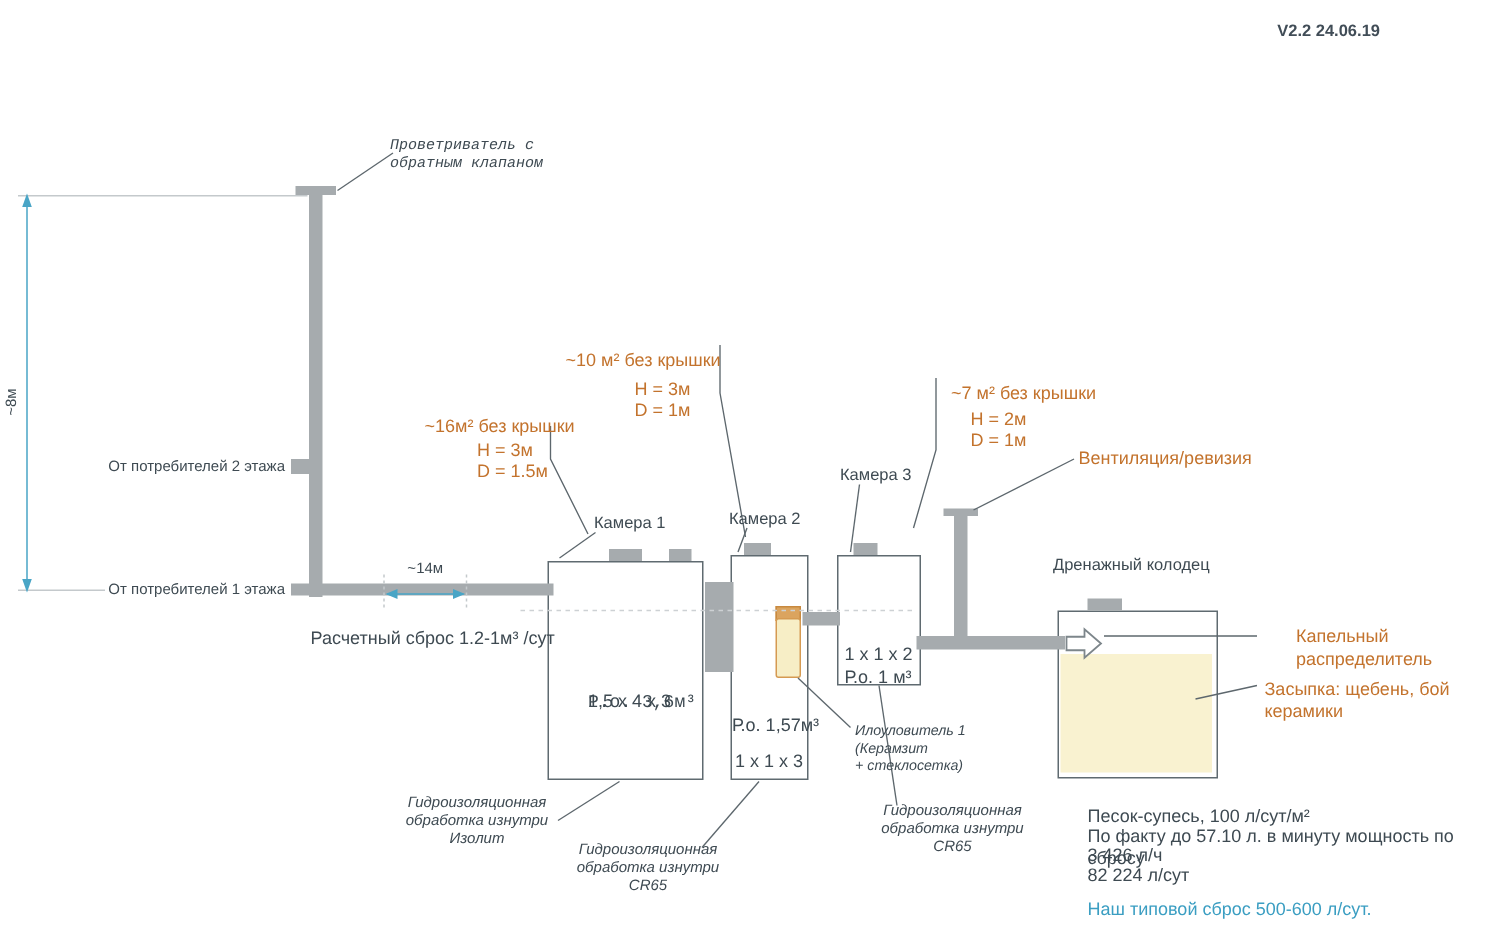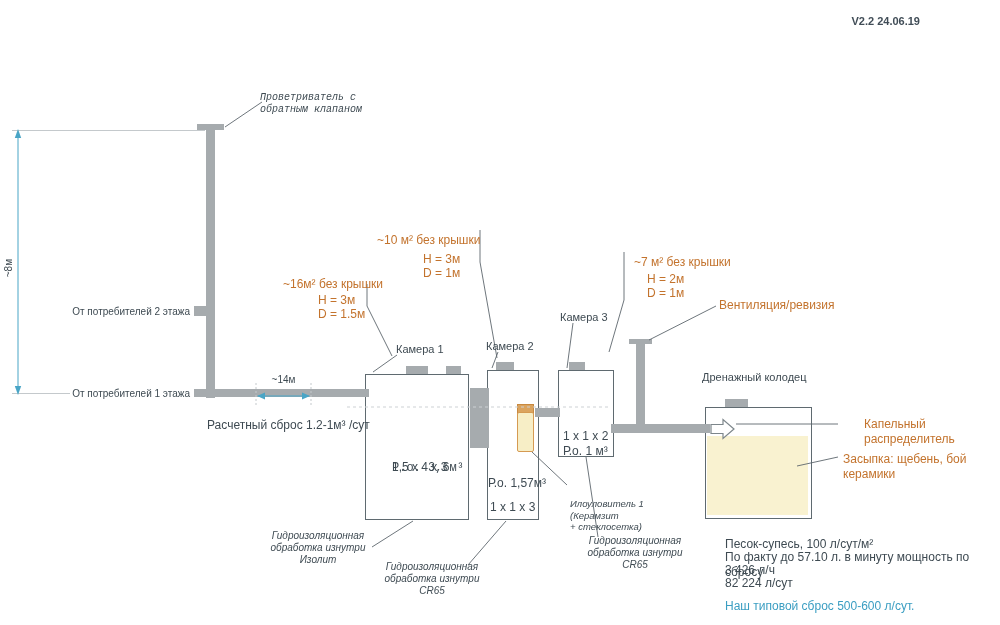--- a/index.html
+++ b/index.html
@@ -1,21 +1,21 @@
 <!DOCTYPE html>
 <html><head>
 <meta charset="utf-8">
 <style>
   html,body{margin:0;padding:0;background:#fff;}
   #stage{position:relative;width:1000px;height:625px;background:#ffffff;
          font-family:"Liberation Sans",sans-serif;overflow:hidden;}
 
   .txt{position:absolute;color:#3e4a52;font-size:12px;line-height:1.22;z-index:8;}
   .s10{font-size:10px;}
-  .s95{font-size:9.5px;margin-top:16px;}
+  .s95{font-size:9.5px;}
   .s11{font-size:11px;}
   .pre{white-space:pre-line;}
   .it{font-style:italic;}
   .orange{color:#c3732d;}
   .teal{color:#3b9ec2;}
   .ctr{text-align:center;}
   .rt{text-align:right;}
 
   .pipe{position:absolute;background:#a6abae;z-index:2;}
   .tank{position:absolute;background:#fff;border:1.5px solid #5f6a70;z-index:1;}

